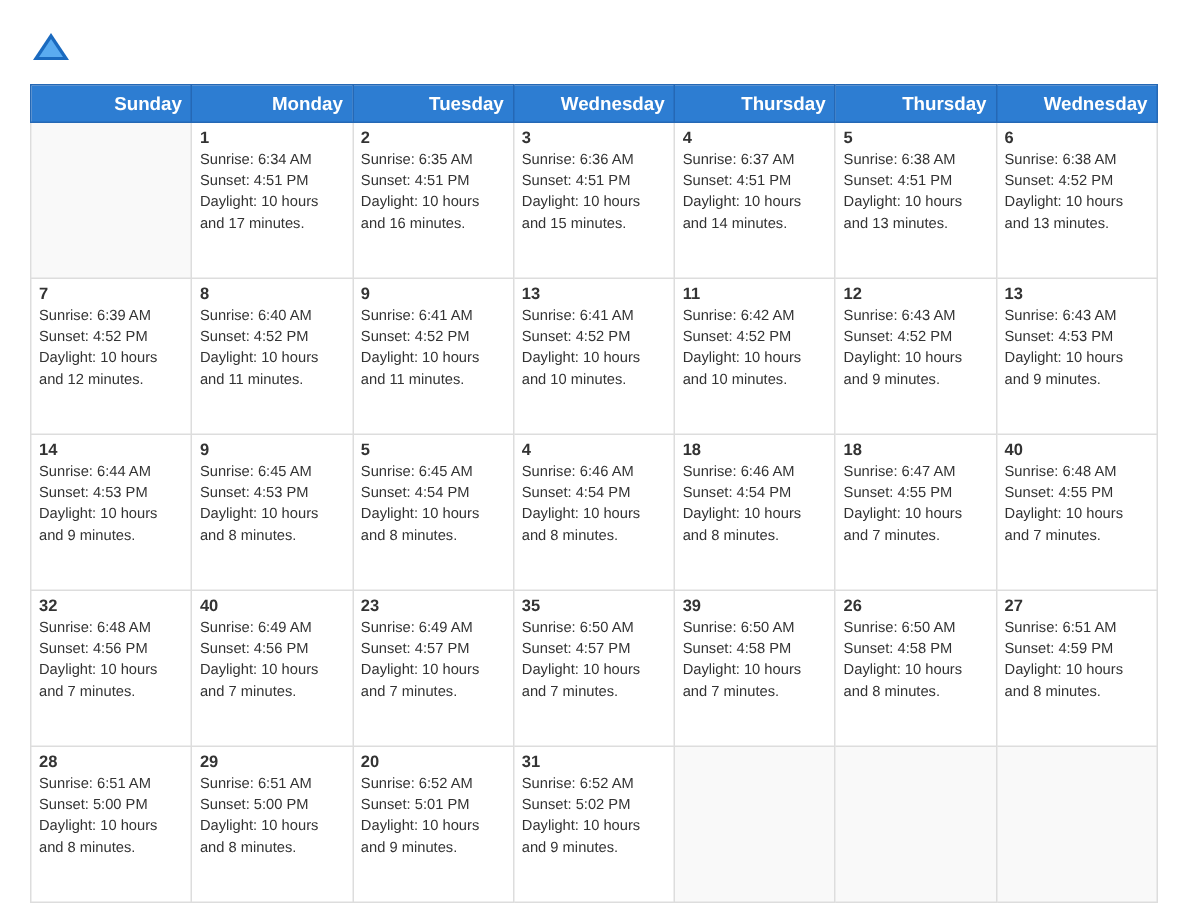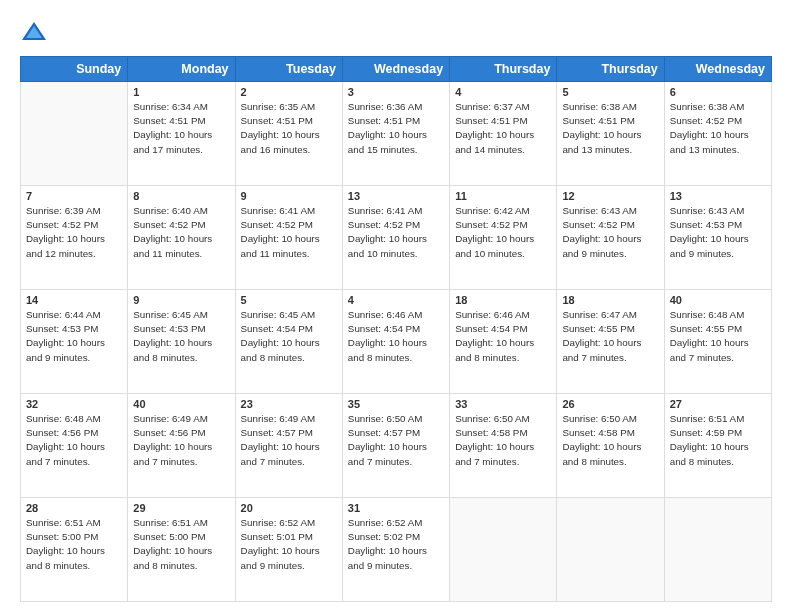--- a/index.html
+++ b/index.html
@@ -239,21 +239,21 @@
           </td>
           <td>
             <span class="day-num">23</span>
             <div class="day-info">Sunrise: 6:49 AM<br>Sunset: 4:57 PM<br>Daylight: 10 hours and 7 minutes.</div>
           </td>
           <td>
             <span class="day-num">35</span>
             <div class="day-info">Sunrise: 6:50 AM<br>Sunset: 4:57 PM<br>Daylight: 10 hours and 7 minutes.</div>
           </td>
           <td>
-            <span class="day-num">33</span>
+            <span class="day-num">39</span>
             <div class="day-info">Sunrise: 6:50 AM<br>Sunset: 4:58 PM<br>Daylight: 10 hours and 7 minutes.</div>
           </td>
           <td>
             <span class="day-num">26</span>
             <div class="day-info">Sunrise: 6:50 AM<br>Sunset: 4:58 PM<br>Daylight: 10 hours and 8 minutes.</div>
           </td>
           <td>
             <span class="day-num">27</span>
             <div class="day-info">Sunrise: 6:51 AM<br>Sunset: 4:59 PM<br>Daylight: 10 hours and 8 minutes.</div>
           </td>

